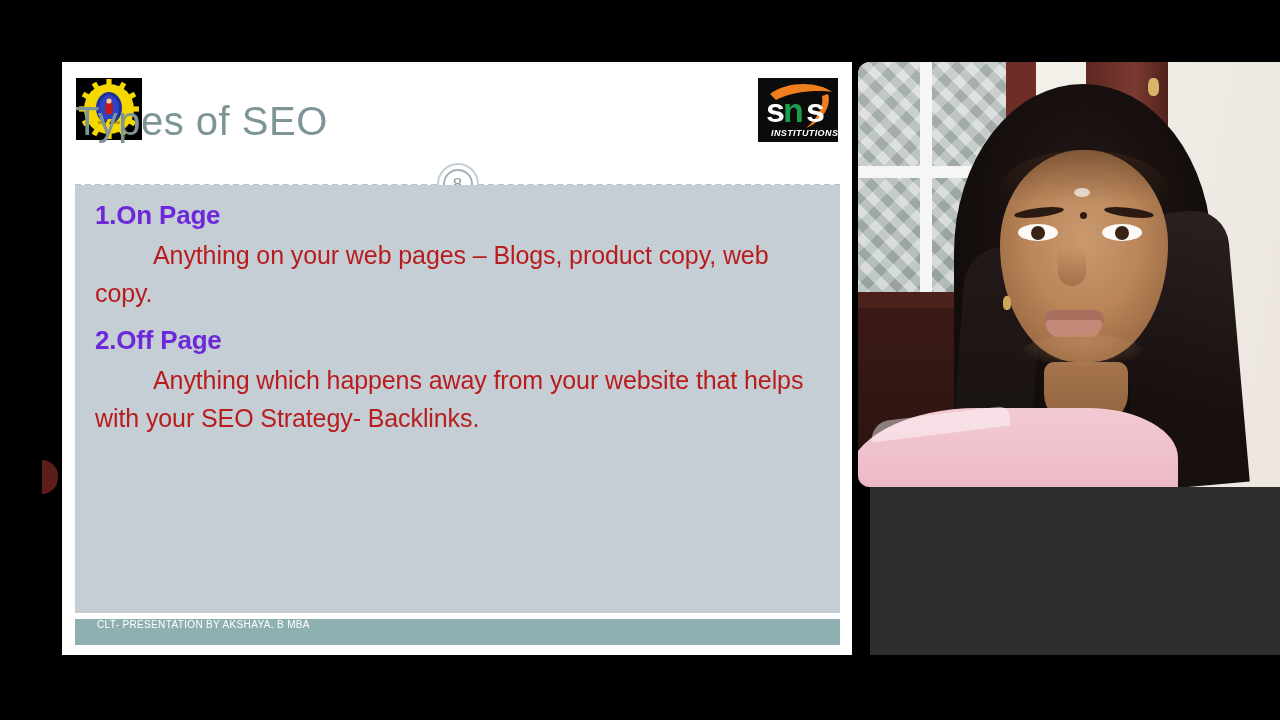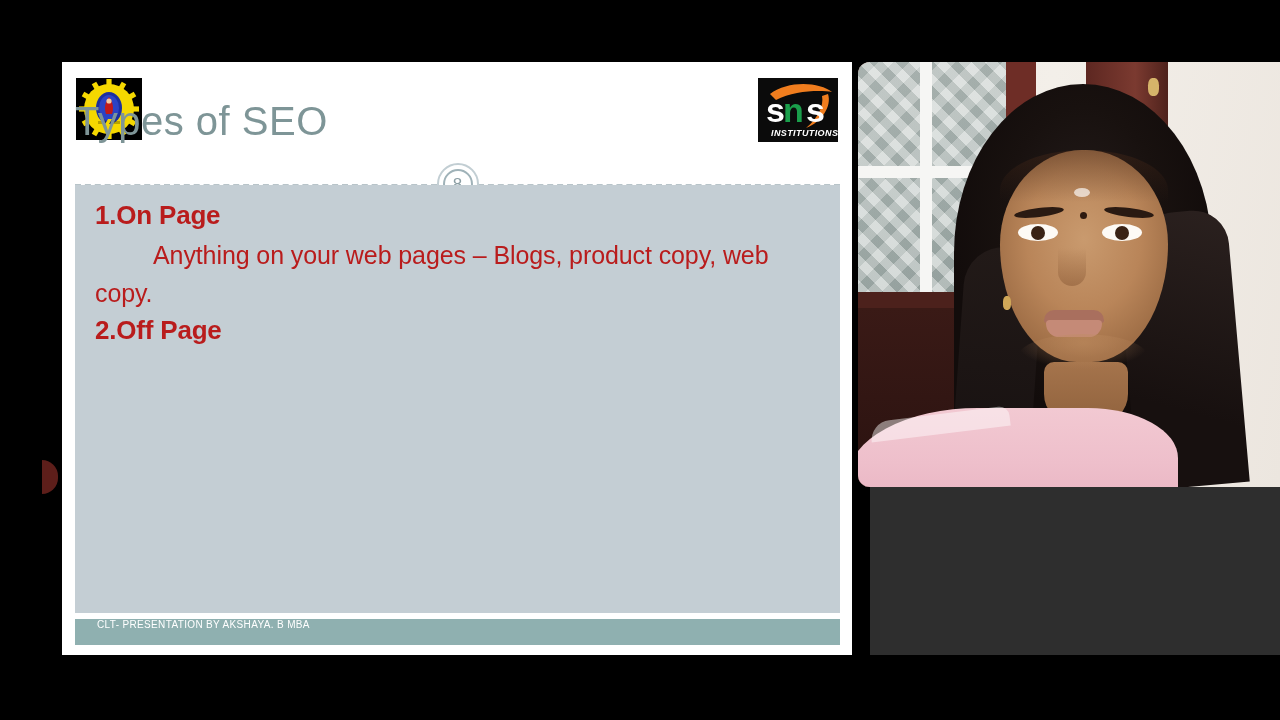--- a/index.html
+++ b/index.html
@@ -146,26 +146,26 @@
     right: 0;
     top: 112px;
     bottom: 32px;
     background: #c4ced4;
     padding: 12px 18px 0 20px;
     box-sizing: border-box;
   }
   .bullet-heading {
     font-size: 26px;
     font-weight: bold;
-    color: #b91c1c;
+    color: #6d28d9;
     line-height: 36px;
     margin: 0;
     letter-spacing: -0.2px;
   }
-  .bullet-heading.second { }
+  .bullet-heading.second { margin-top: 10px; }
 
   .bullet-body {
     font-size: 25px;
     color: #b91c1c;
     line-height: 38px;
     margin: 3px 0 0 0;
     text-indent: 58px;
     letter-spacing: -0.1px;
   }
 
@@ -527,20 +527,21 @@
           <div class="page-badge">
             <span>8</span>
           </div>
         </div>
       </div>
 
       <div class="slide-body">
         <p class="bullet-heading">1.On Page</p>
         <p class="bullet-body">Anything on your web pages – Blogs, product copy, web copy.</p>
         <p class="bullet-heading second">2.Off Page</p>
+        <p class="bullet-body">Anything which happens away from your website that helps with your SEO Strategy- Backlinks.</p>
       </div>
 
       <div class="slide-footer">
         <span class="footer-text">CLT- PRESENTATION BY AKSHAYA. B MBA</span>
       </div>
 
     </div>
   </div>
 
   <div id="video-panel">

